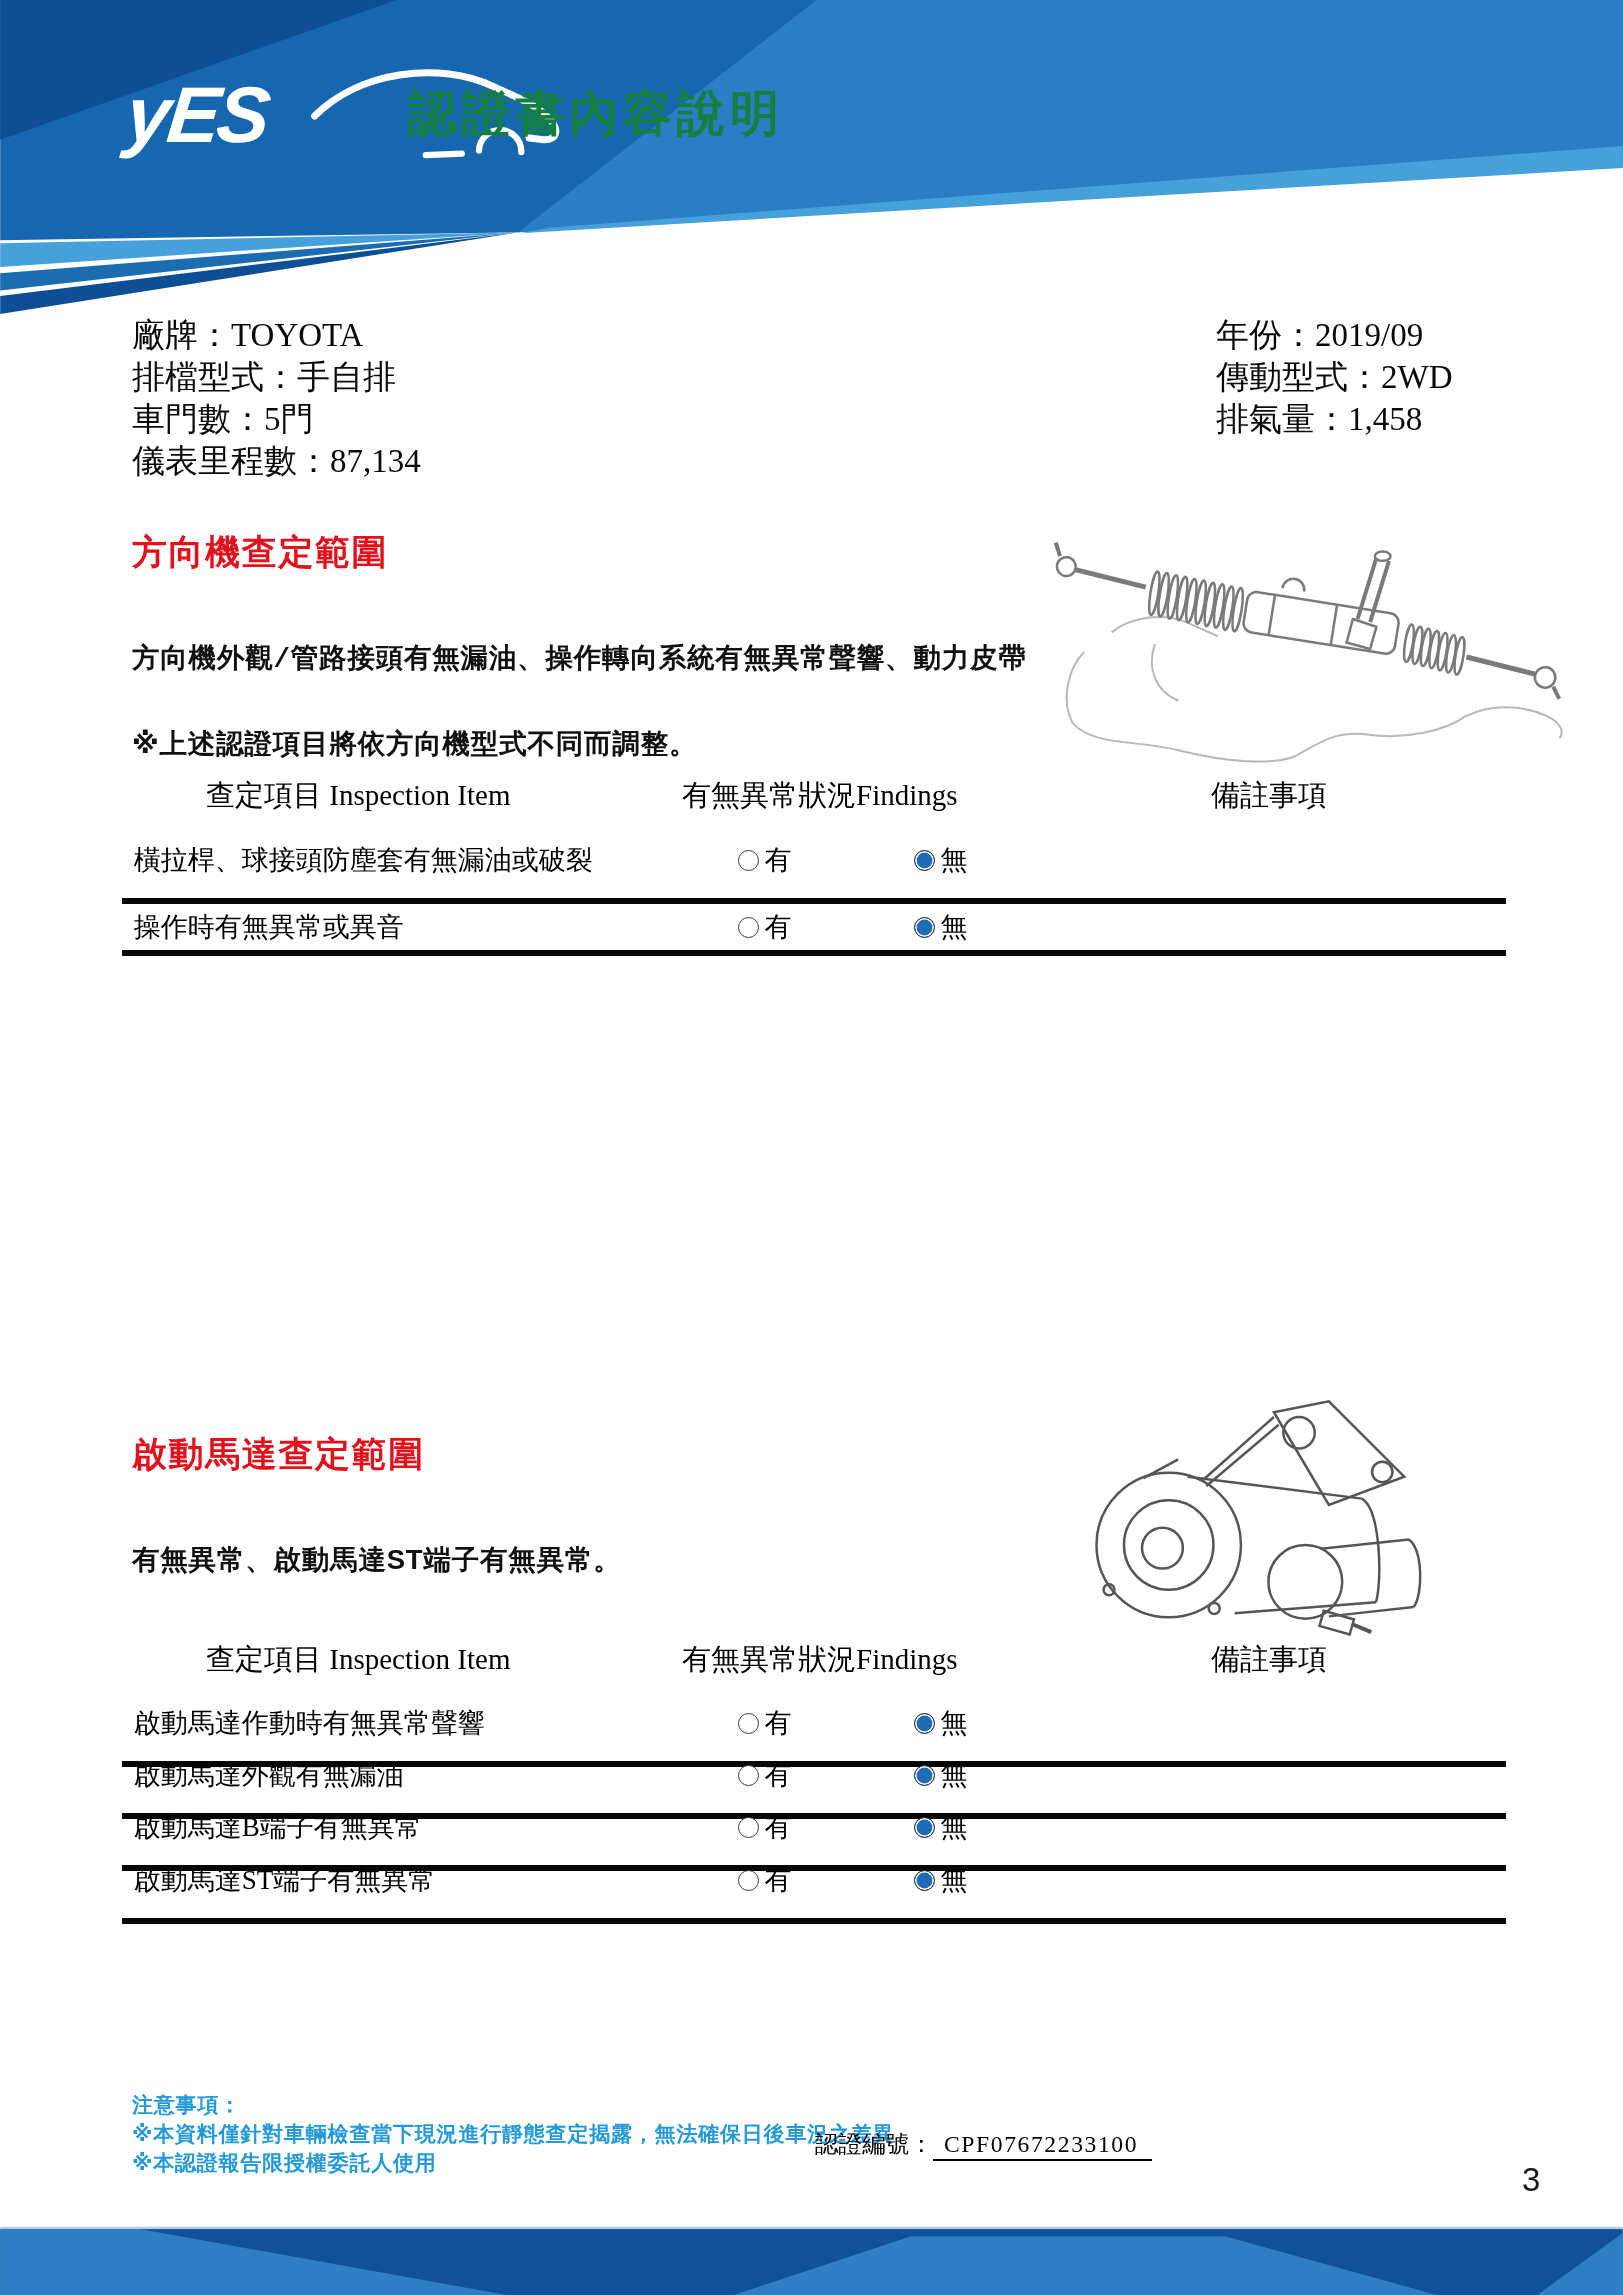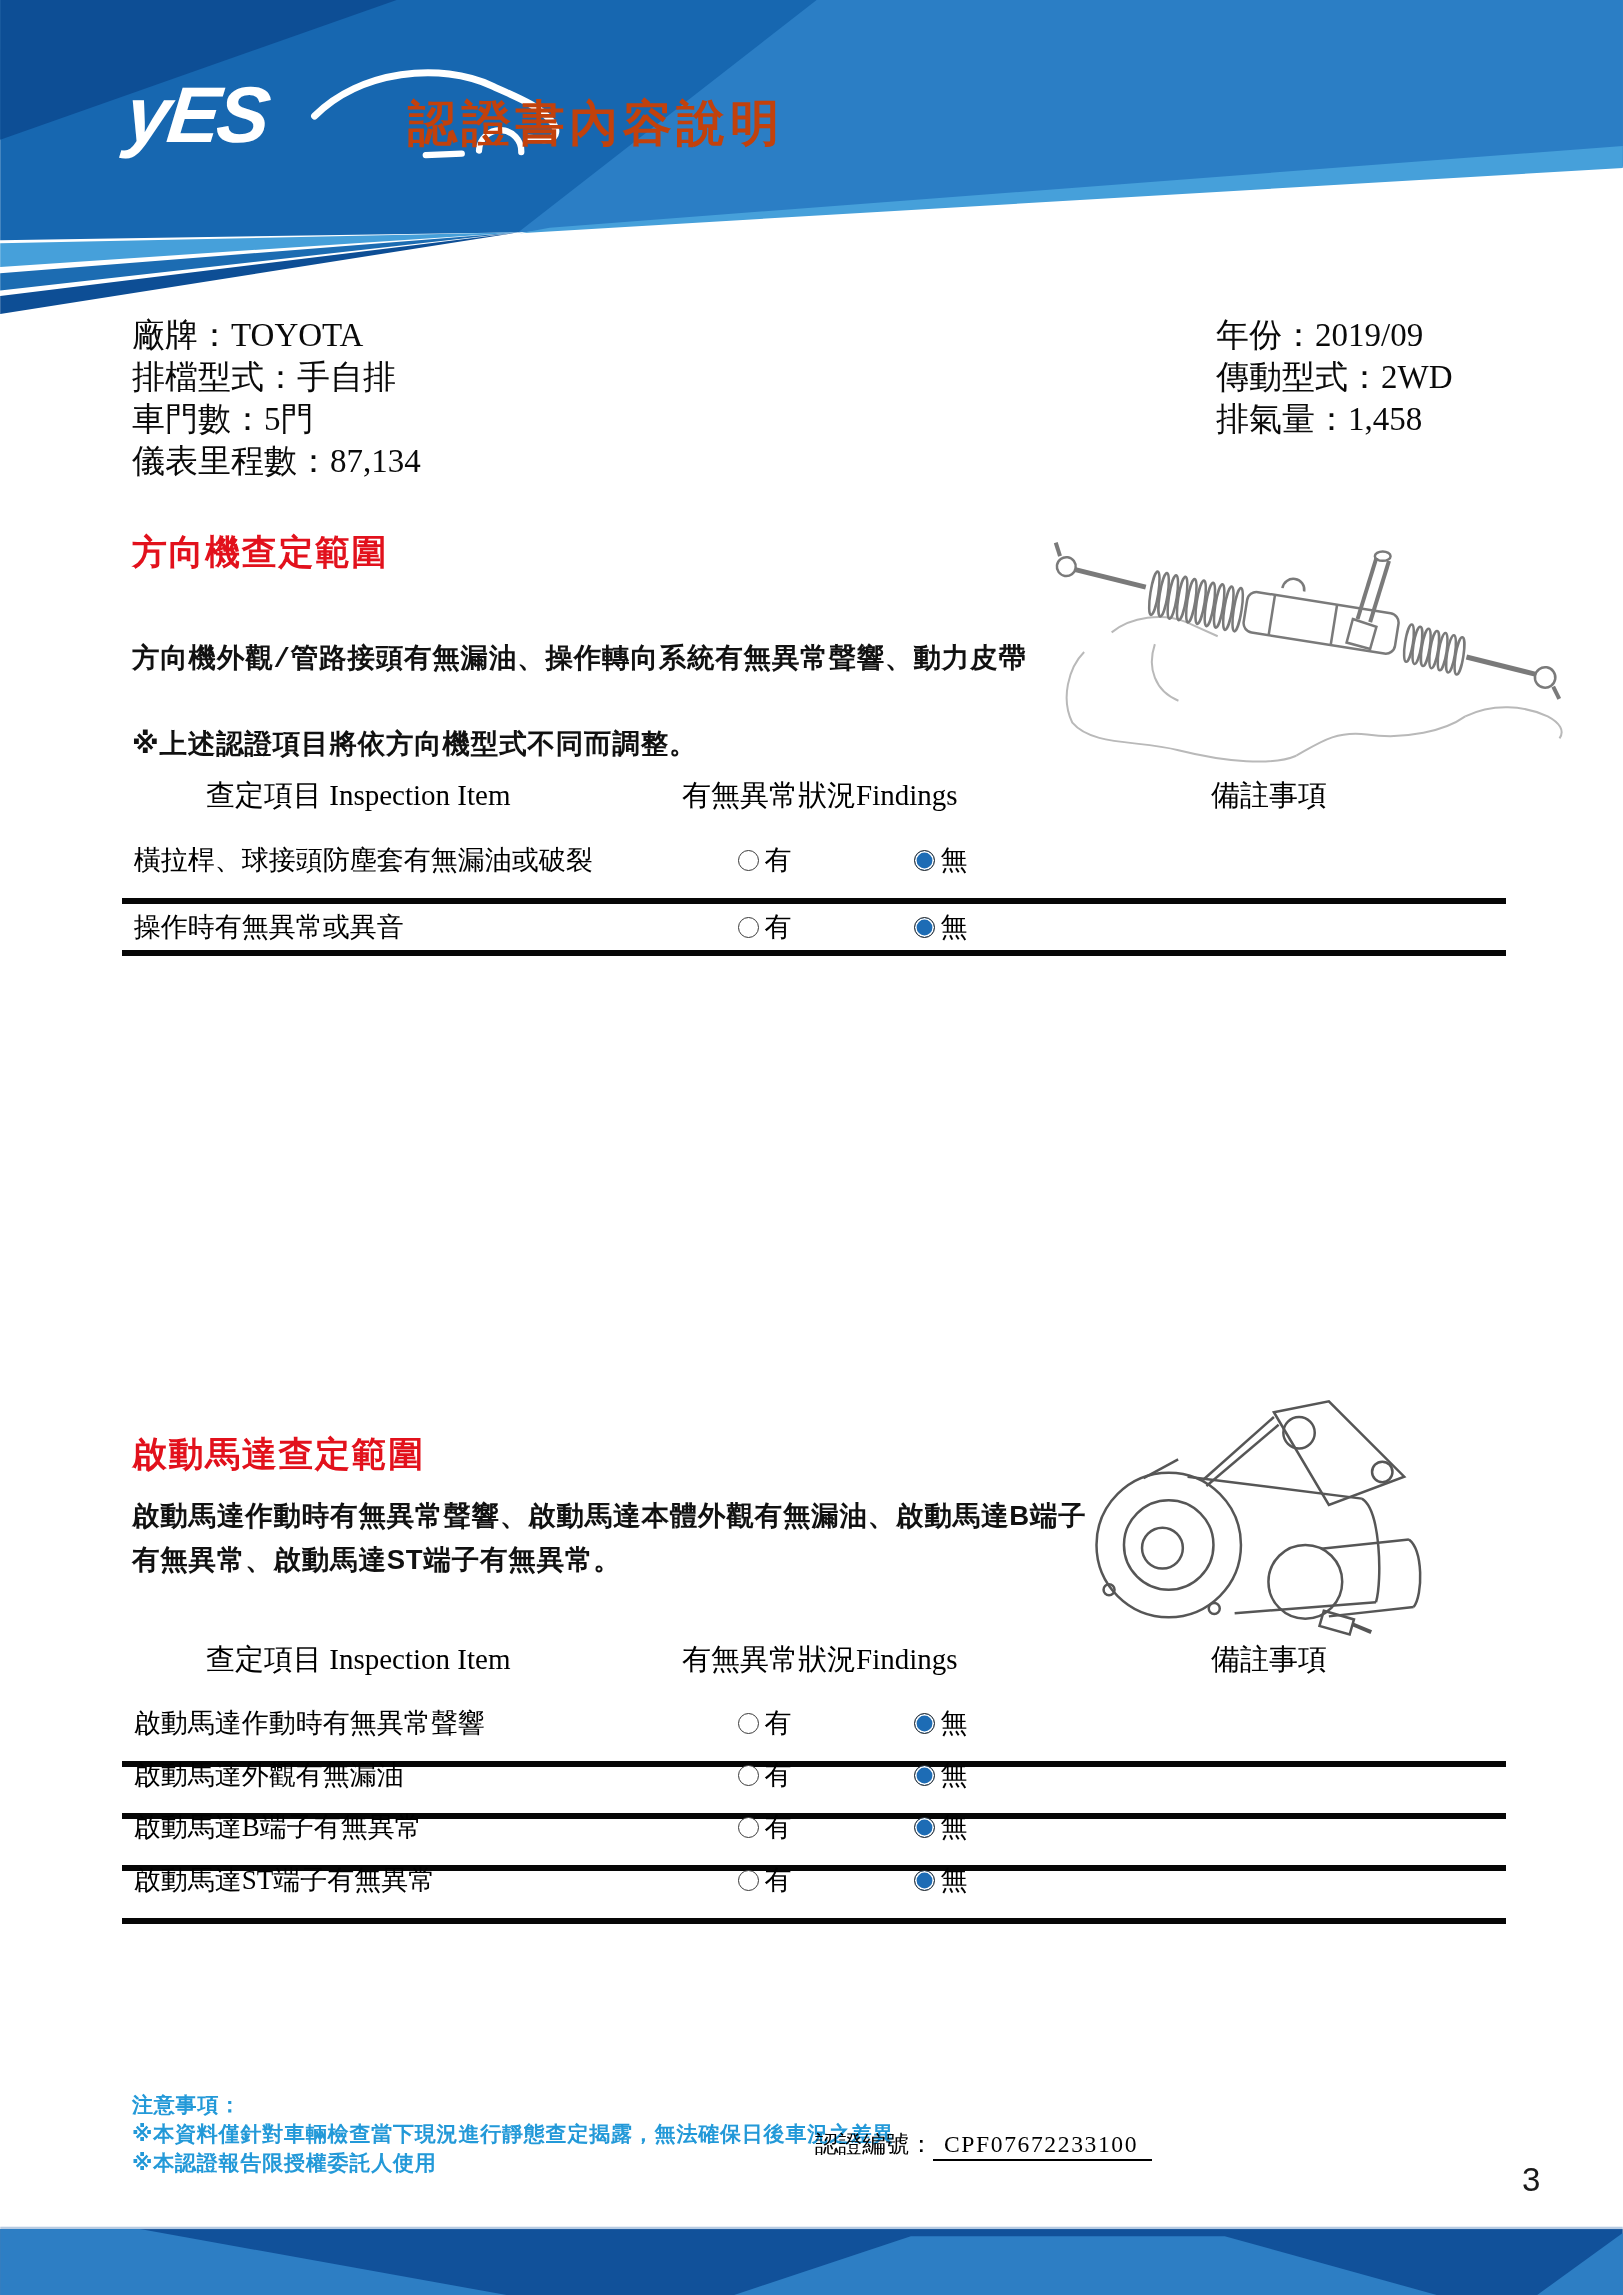--- a/index.html
+++ b/index.html
@@ -6,21 +6,21 @@
   .page{position:relative;width:1623px;height:2295px;background:#ffffff;overflow:hidden;
         font-family:"Liberation Sans","DejaVu Sans",sans-serif;}
   .abs{position:absolute;}
   .serif{font-family:"Liberation Serif","DejaVu Serif",serif;}
   .sans{font-family:"Liberation Sans","DejaVu Sans",sans-serif;}
 
   
   .banner-svg{position:absolute;top:0;left:0;}
   .logo-text{position:absolute;left:127px;top:75px;color:#fff;font-size:79px;font-weight:800;
              font-style:italic;letter-spacing:-3.1px;transform:skewX(-6deg);line-height:1;}
-  .page-title{position:absolute;left:408px;top:99px;color:#c2410c;font-size:49px;font-weight:bold;
+  .page-title{position:absolute;left:408px;top:89px;color:#15803d;font-size:49px;font-weight:bold;
               letter-spacing:4.7px;line-height:1;}
 
   
   .vi-col{position:absolute;top:314px;}
   .vi-line{font-size:33px;line-height:42px;color:#0a0a0a;white-space:nowrap;}
 
   
   .sec-title{position:absolute;left:132px;font-size:35px;font-weight:bold;color:#e2111c;
              letter-spacing:1.6px;white-space:nowrap;}
   .desc-line{position:absolute;left:132px;font-size:27.5px;font-weight:bold;color:#111;
@@ -156,21 +156,20 @@
       <span class="olabel">有</span>
     </div>
     <div class="opt opt-no selected">
       <span class="rc"></span>
       <span class="olabel">無</span>
     </div>
   </div>
   <div class="divider" style="top:950px;"></div>
 
   <div class="sec-title" style="top:1431px;">啟動馬達查定範圍</div>
-  <div class="desc-line" style="top:1498px;">啟動馬達作動時有無異常聲響、啟動馬達本體外觀有無漏油、啟動馬達B端子</div>
   <div class="desc-line" style="top:1542px;">有無異常、啟動馬達ST端子有無異常。</div>
 
   <svg class="illus" style="left:1068px;top:1384px;" width="393" height="263" viewBox="0 0 500 335">
     <g fill="none" stroke="#565656" stroke-width="2.5">
       <circle cx="128" cy="205" r="92"></circle>
       <circle cx="128" cy="205" r="57"></circle>
       <circle cx="120" cy="209" r="26"></circle>
       <path d="M152,118 L374,146"></path>
       <path d="M212,292 L392,278"></path>
       <path d="M374,146 C398,160 400,250 392,278"></path>

